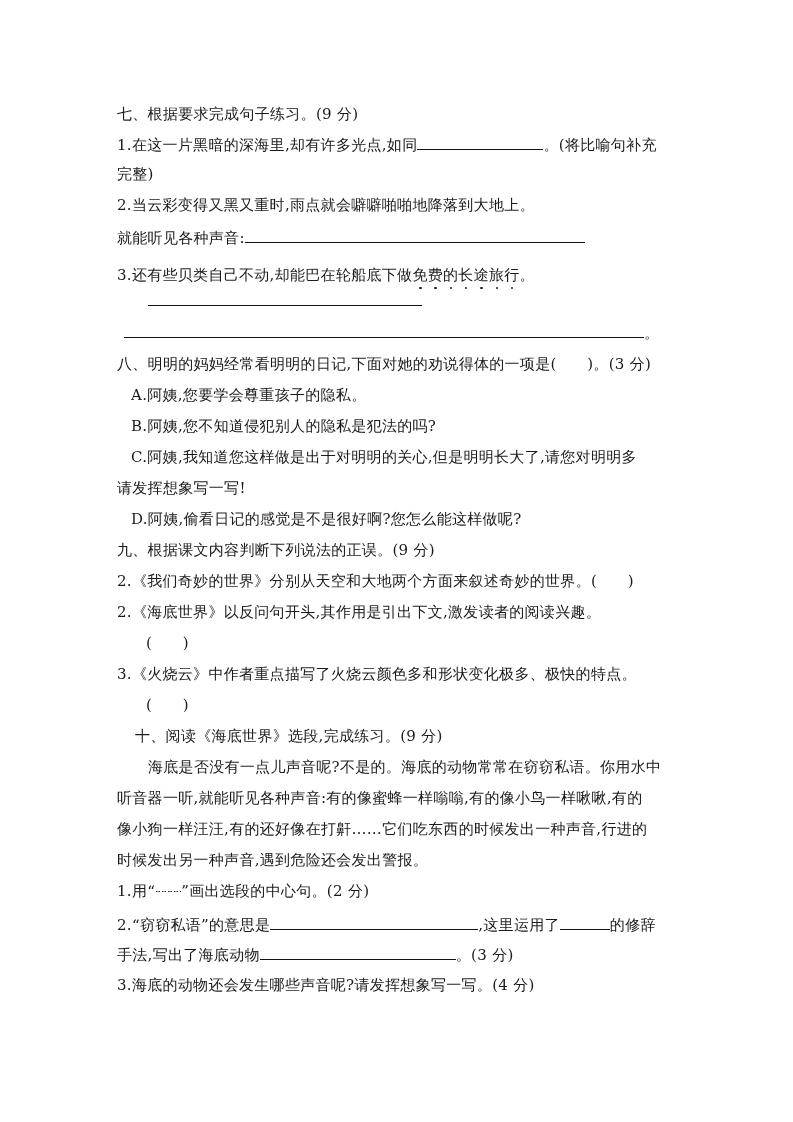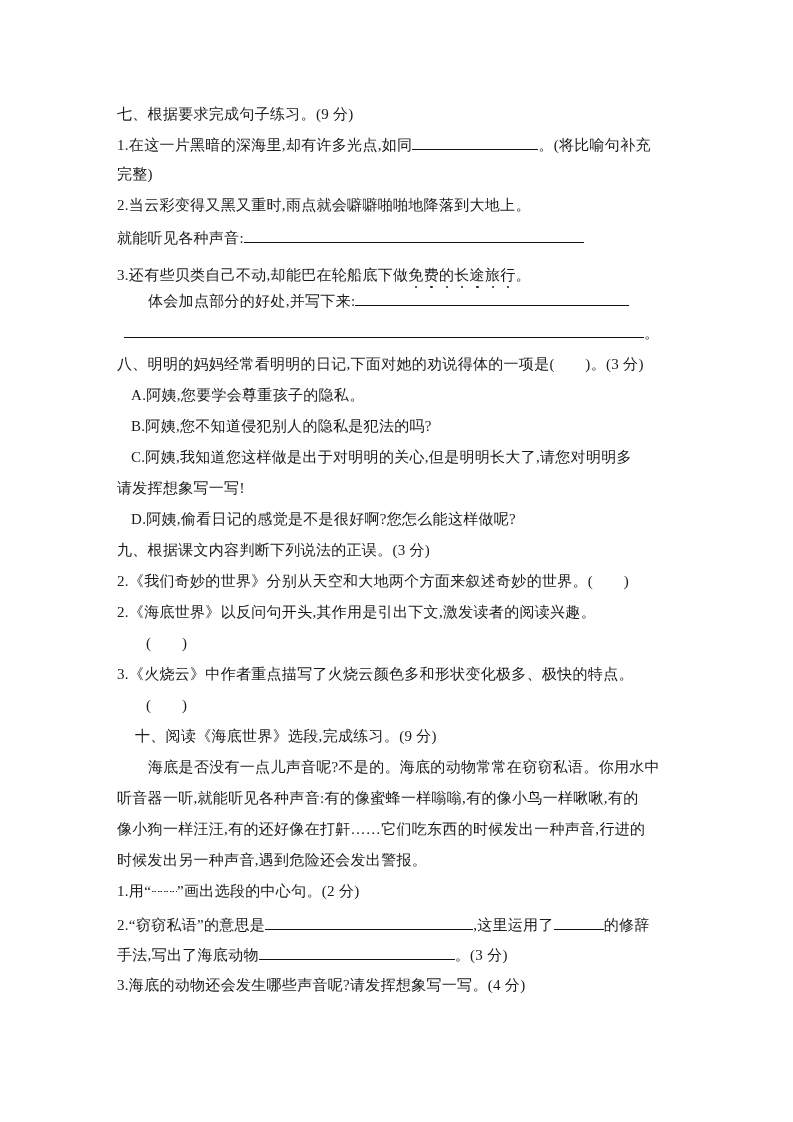--- a/index.html
+++ b/index.html
@@ -1,21 +1,21 @@
 <!DOCTYPE html>
 <html><head>
 <meta charset="utf-8">
 <style>
   html, body { margin: 0; padding: 0; background: #ffffff; }
   body {
     width: 793px; height: 1122px; position: relative; overflow: hidden;
     font-family: "DejaVu Serif", "Liberation Serif", serif;
     color: #1a1a1a; font-size: 15px;
   }
-  .line { position: absolute; white-space: nowrap; line-height: 20px; height: 20px; letter-spacing: 0.3px; font-family: Liberation Serif, serif; }
+  .line { position: absolute; white-space: nowrap; line-height: 20px; height: 20px; letter-spacing: 0.3px; }
   .blank { display: inline-block; border-bottom: 1.3px solid #111; height: 15px; vertical-align: baseline; }
   .dotted { position: relative; }
   .dotted::after {
     content: ""; position: absolute; left: 50%; bottom: -5px; width: 2.5px; height: 2.5px;
     margin-left: -1px; background: #222; border-radius: 50%;
   }
   .wavy {
     display: inline-block; width: 26px; height: 14px; vertical-align: baseline;
     background:
       radial-gradient(circle at 3px 16px, transparent 2.5px, #222 2.6px, #222 3.2px, transparent 3.3px) 0 -4px / 6px 14px repeat-x;
@@ -33,34 +33,34 @@
 
 <div class="line" style="left:117px;top:195px">2.当云彩变得又黑又重时,雨点就会噼噼啪啪地降落到大地上。</div>
 <div class="line" style="left:117px;top:227px">
   <span>就能听见各种声音:</span><span class="blank" style="width:340px"></span>
 </div>
 
 <div class="line" style="left:117px;top:265px">
   <span>3.还有些贝类自己不动,却能巴在轮船底下做</span><span class="dotted">免</span><span class="dotted">费</span><span class="dotted">的</span><span class="dotted">长</span><span class="dotted">途</span><span class="dotted">旅</span><span class="dotted">行</span><span>。</span>
 </div>
 <div class="line" style="left:148px;top:290px">
-  <span>体会加点部分的好处,并写下来:</span><span class="blank" style="width:274px"></span>
+  <span class="blank" style="width:274px"></span>
 </div>
 <div class="line" style="left:124px;top:322px">
   <span class="blank" style="width:520px"></span><span>。</span>
 </div>
 
 <div class="line" style="left:117px;top:354px">八、明明的妈妈经常看明明的日记,下面对她的劝说得体的一项是(　　)。(3 分)</div>
 <div class="line" style="left:131px;top:385px">A.阿姨,您要学会尊重孩子的隐私。</div>
 <div class="line" style="left:131px;top:416px">B.阿姨,您不知道侵犯别人的隐私是犯法的吗?</div>
 <div class="line" style="left:131px;top:447px">C.阿姨,我知道您这样做是出于对明明的关心,但是明明长大了,请您对明明多</div>
 <div class="line" style="left:117px;top:478px">请发挥想象写一写!</div>
 <div class="line" style="left:131px;top:509px">D.阿姨,偷看日记的感觉是不是很好啊?您怎么能这样做呢?</div>
 
-<div class="line" style="left:117px;top:540px">九、根据课文内容判断下列说法的正误。(3 分)</div>
+<div class="line" style="left:117px;top:540px">九、根据课文内容判断下列说法的正误。(9 分)</div>
 <div class="line" style="left:117px;top:571px">2.《我们奇妙的世界》分别从天空和大地两个方面来叙述奇妙的世界。(　　)</div>
 <div class="line" style="left:117px;top:602px">2.《海底世界》以反问句开头,其作用是引出下文,激发读者的阅读兴趣。</div>
 <div class="line" style="left:146px;top:633px">(　　)</div>
 <div class="line" style="left:117px;top:664px">3.《火烧云》中作者重点描写了火烧云颜色多和形状变化极多、极快的特点。</div>
 <div class="line" style="left:146px;top:695px">(　　)</div>
 
 <div class="line" style="left:135px;top:726px">十、阅读《海底世界》选段,完成练习。(9 分)</div>
 <div class="line" style="left:148px;top:757px">海底是否没有一点儿声音呢?不是的。海底的动物常常在窃窃私语。你用水中</div>
 <div class="line" style="left:117px;top:788px">听音器一听,就能听见各种声音:有的像蜜蜂一样嗡嗡,有的像小鸟一样啾啾,有的</div>
 <div class="line" style="left:117px;top:819px">像小狗一样汪汪,有的还好像在打鼾……它们吃东西的时候发出一种声音,行进的</div>

